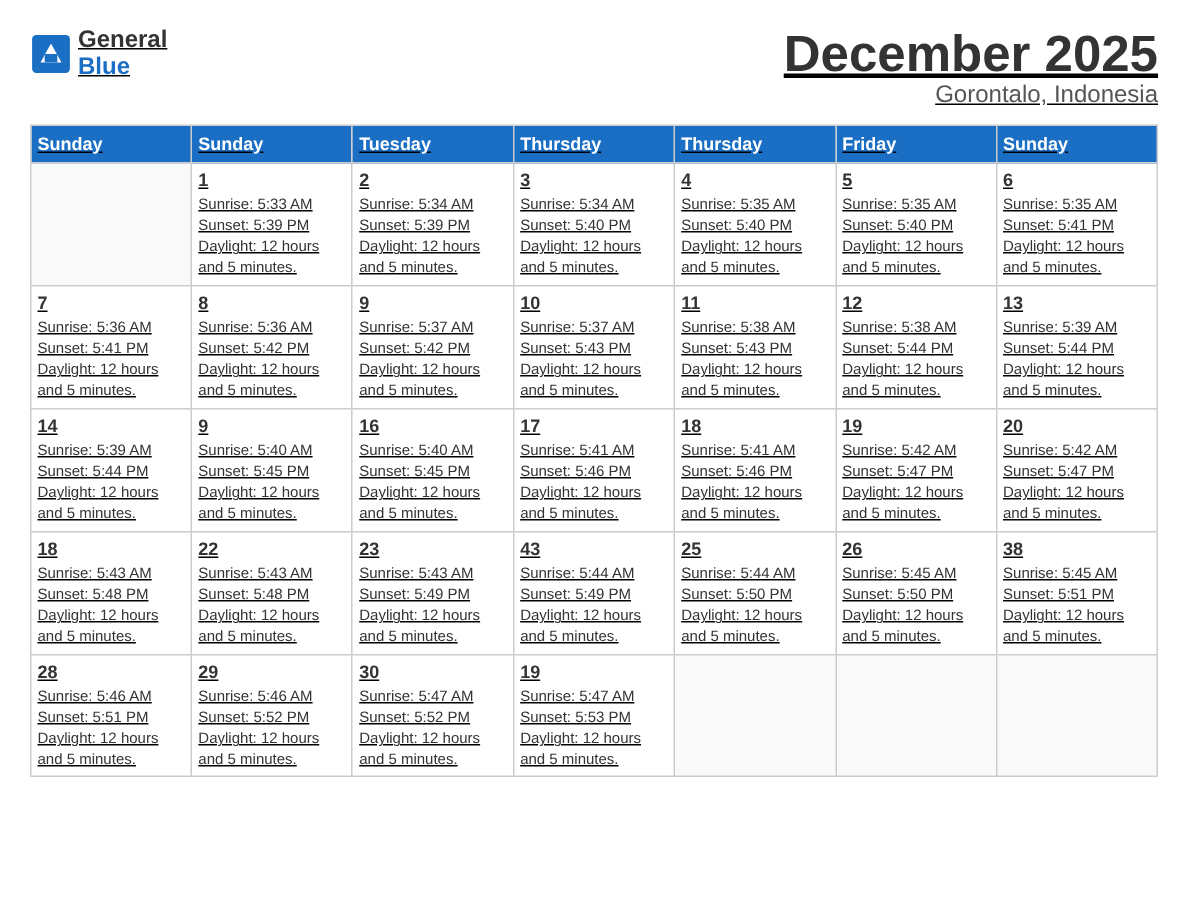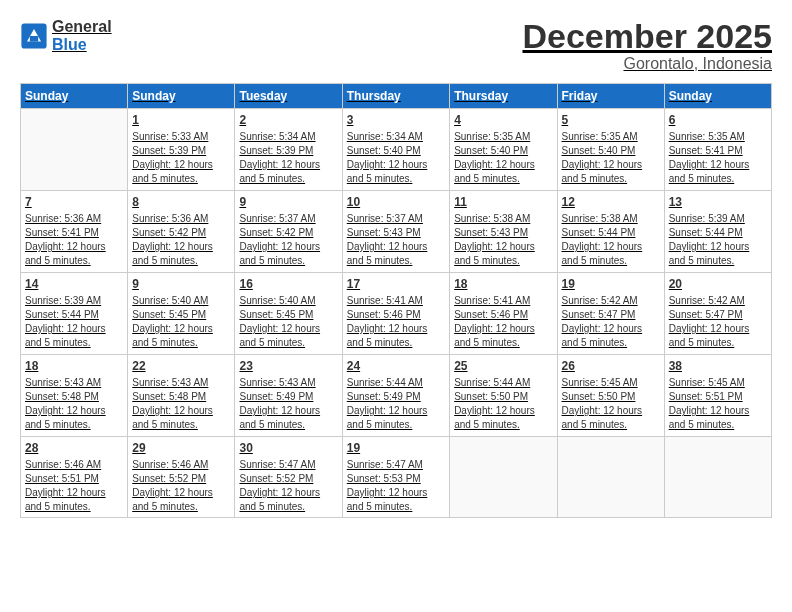--- a/index.html
+++ b/index.html
@@ -279,21 +279,21 @@
             <span style="display: block;">and 5 minutes.</span>
           </td>
           <td>
             <span class="day-num">23</span>
             <span style="display: block;">Sunrise: 5:43 AM</span>
             <span style="display: block;">Sunset: 5:49 PM</span>
             <span style="display: block;">Daylight: 12 hours</span>
             <span style="display: block;">and 5 minutes.</span>
           </td>
           <td>
-            <span class="day-num">24</span>
+            <span class="day-num">43</span>
             <span style="display: block;">Sunrise: 5:44 AM</span>
             <span style="display: block;">Sunset: 5:49 PM</span>
             <span style="display: block;">Daylight: 12 hours</span>
             <span style="display: block;">and 5 minutes.</span>
           </td>
           <td>
             <span class="day-num">25</span>
             <span style="display: block;">Sunrise: 5:44 AM</span>
             <span style="display: block;">Sunset: 5:50 PM</span>
             <span style="display: block;">Daylight: 12 hours</span>

